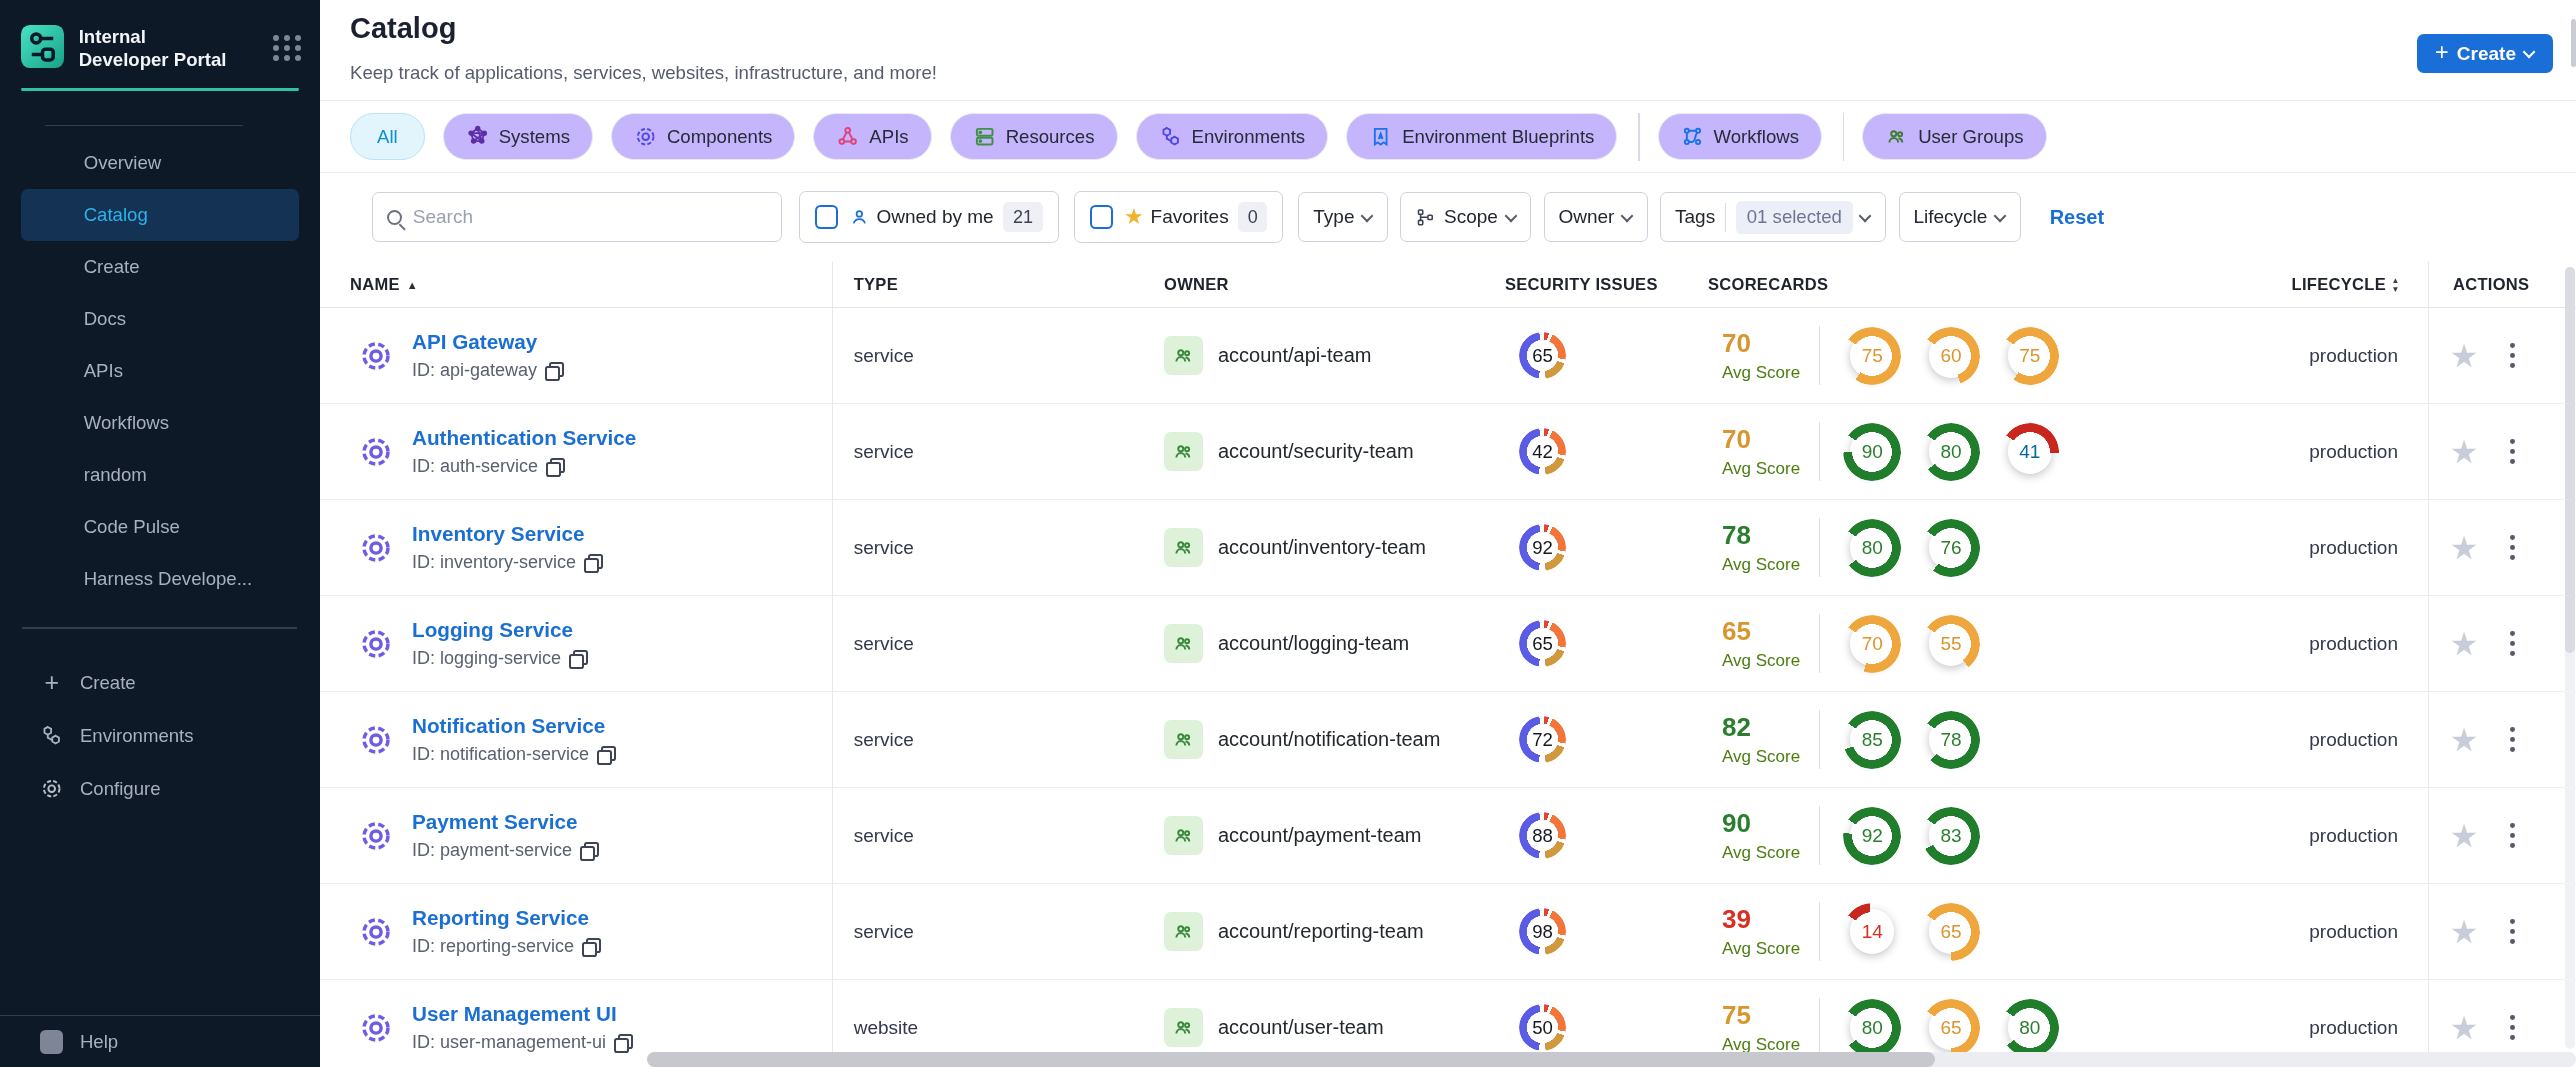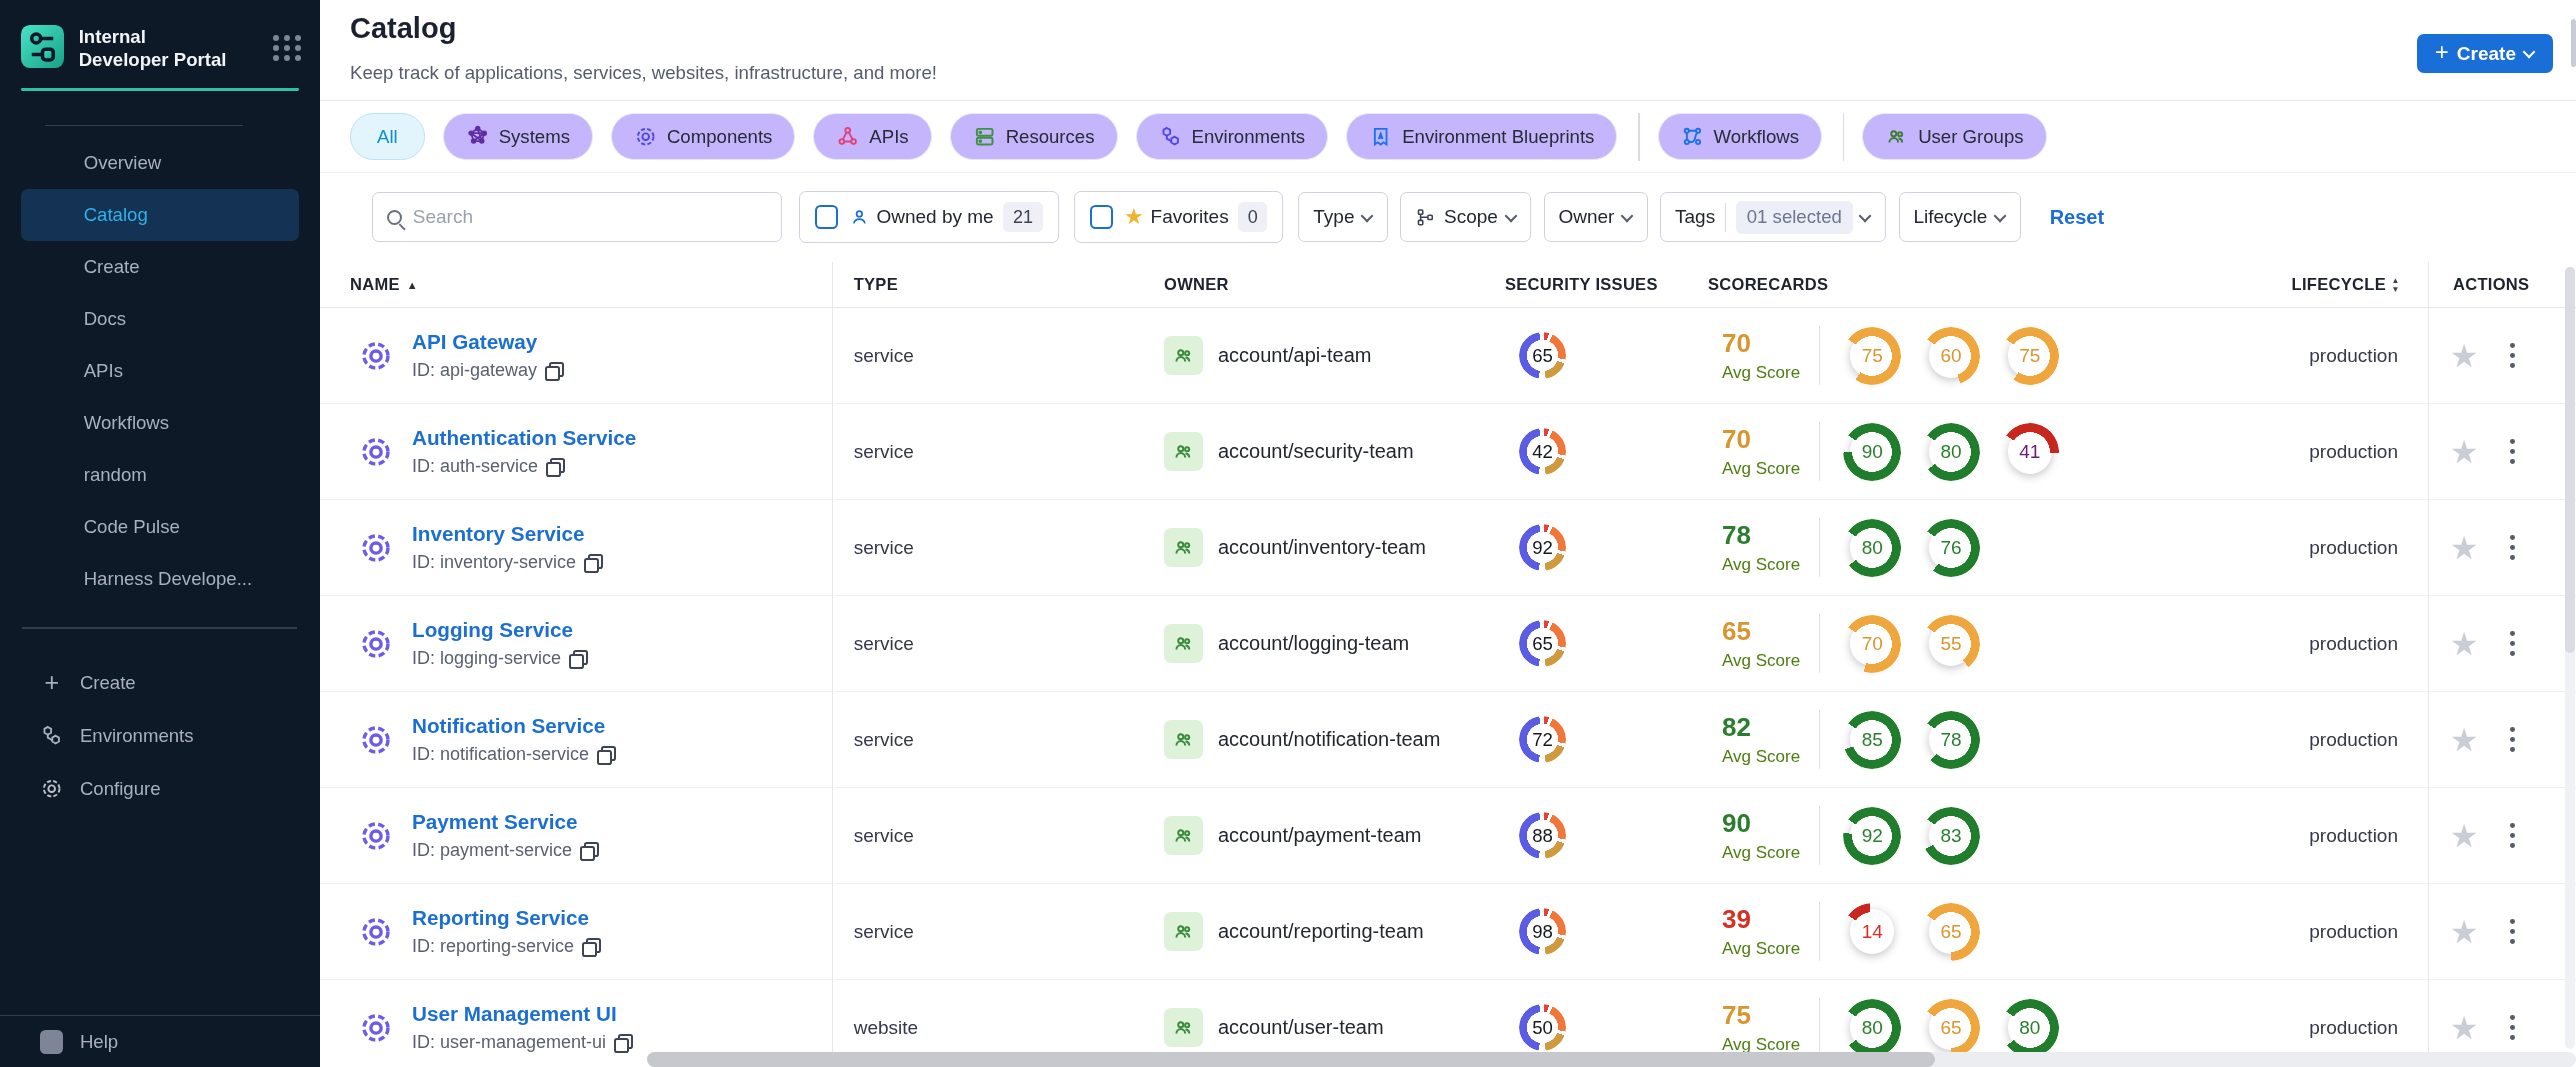--- a/index.html
+++ b/index.html
@@ -525,21 +525,21 @@
               <div class="score">
                 <div class="arc" style="background: conic-gradient(rgb(31, 125, 44) 324deg, transparent 0deg);"></div>
                 <span class="snum" style="color: rgb(42, 126, 46);">90</span>
               </div>
               <div class="score">
                 <div class="arc" style="background: conic-gradient(rgb(31, 125, 44) 288deg, transparent 0deg);"></div>
                 <span class="snum" style="color: rgb(42, 126, 46);">80</span>
               </div>
               <div class="score">
                 <div class="arc" style="background: conic-gradient(rgb(201, 39, 29) 147.6deg, transparent 0deg);"></div>
-                <span class="snum" style="color: #701a75;">41</span>
+                <span class="snum" style="color: #0369a1;">41</span>
               </div>
             </div>
     </div>
     <div class="cell c-life">
             <span>production</span>
           </div>
     <div class="cell c-act">
       <span class="star">★</span>
       <span class="kebab">
               <i></i>

